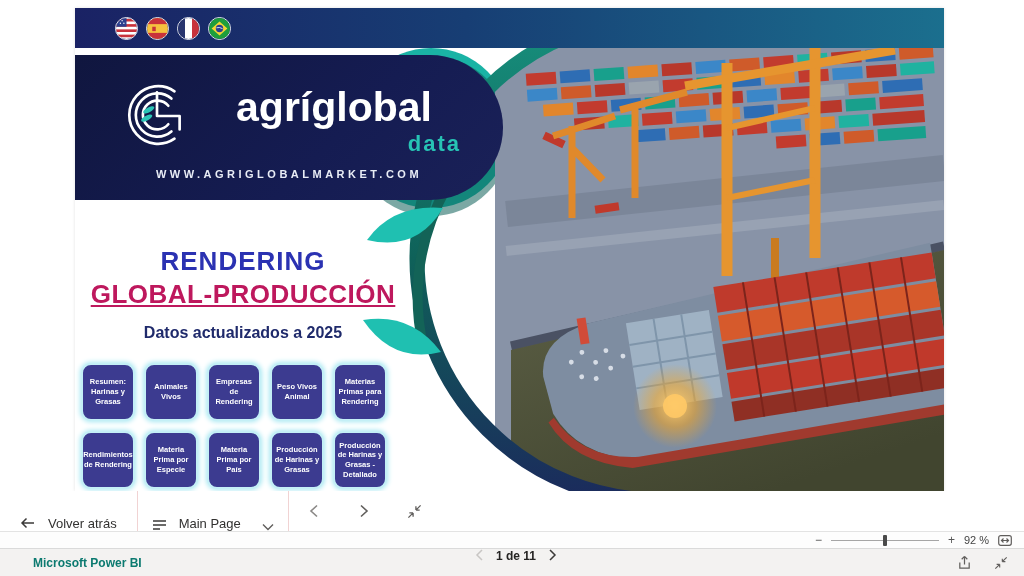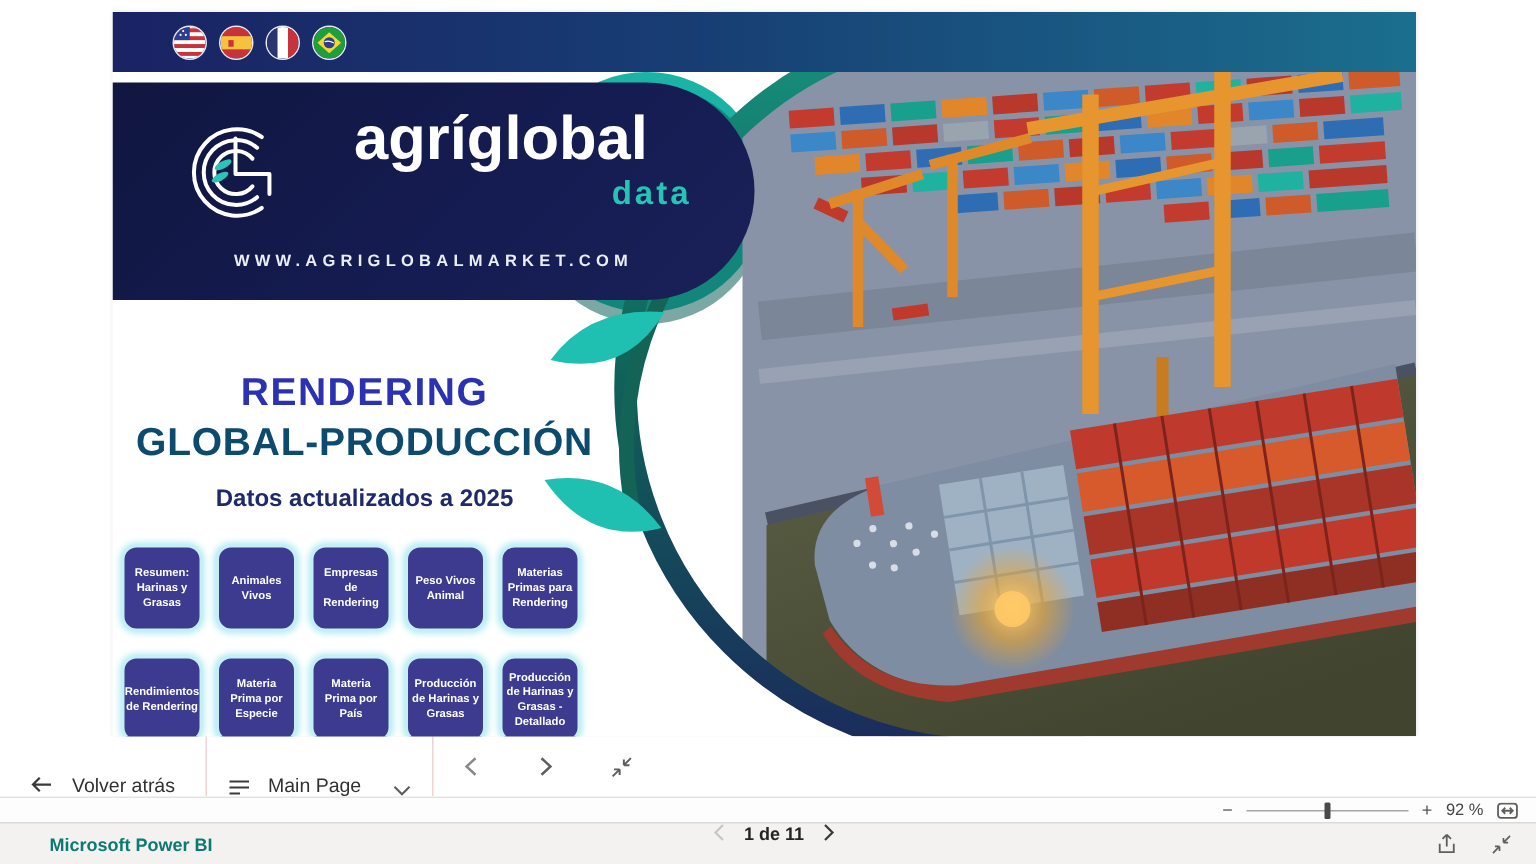--- a/index.html
+++ b/index.html
@@ -17,35 +17,35 @@
              display:flex; align-items:center; }
   .flags { display:flex; gap:8px; margin-left:40px; }
   .flag { width:23px; height:23px; border-radius:50%; overflow:hidden;
           border:1.5px solid rgba(255,255,255,.9); cursor:pointer; flex:none; }
   .flag svg { display:block; width:100%; height:100%; }
 
   .logo-panel { position:absolute; left:0; top:47px; width:428px; height:145px; z-index:3;
                 background:linear-gradient(135deg,#10163f 0%, #151c52 60%, #1a2158 100%);
                 border-radius:0 73px 73px 0; }
   .gmark { position:absolute; left:46px; top:22px; width:72px; height:76px; }
-  .brand-line { position:absolute; left:128px; top:17px; width:262px; text-align:center; }
+  .brand-line { position:absolute; left:128px; top:32px; width:262px; text-align:center; }
   .brand-name { font-size:41px; font-weight:800; color:#fff; letter-spacing:0; line-height:1; }
   .brand-sub { position:absolute; right:4px; top:44px; font-size:22px; font-weight:800;
                color:#27c3b4; letter-spacing:2px; }
   .website { position:absolute; left:10px; top:113px; width:408px; text-align:center;
              color:#e9edf6; font-size:11px; letter-spacing:3.5px; font-weight:600; }
 
   .hero { position:absolute; left:0; top:238px; width:336px; text-align:center; z-index:2; }
   .hero-title1 { font-size:26px; font-weight:800; color:#2b32b2; letter-spacing:1px; }
-  .hero-title2 { font-size:26px; font-weight:800; color:#0c4a6e; margin-top:2px; letter-spacing:.5px; }
+  .hero-title2 { font-size:26px; font-weight:800; color:#be185d; margin-top:2px; letter-spacing:.5px;text-decoration:underline; }
   .hero-sub { font-size:16px; font-weight:700; color:#1f2a6b; margin-top:14px; }
 
   .btn-grid { position:absolute; left:6px; top:355px; z-index:2;
               display:grid; grid-template-columns:repeat(5,54px);
-              grid-auto-rows:58px; gap:16px 9px; }
+              grid-auto-rows:58px; gap:10px 9px; }
   .nav-btn { background:#3c3b90; border:2px solid #c4eff6; border-radius:10px;
              box-shadow:0 0 5px 1px #a8e8f2; color:#fff; font-weight:700;
              font-size:7.5px; line-height:1.3; text-align:center; cursor:pointer;
              display:flex; align-items:center; justify-content:center; padding:2px;
              font-family:"Liberation Sans", sans-serif; }
 
   
   .toolbar { position:absolute; left:0; top:491px; width:1024px; height:40px;
              background:#fff; display:flex; align-items:center; color:#3b3a39; }
   .tb-group { display:flex; align-items:flex-end; height:100%; }

